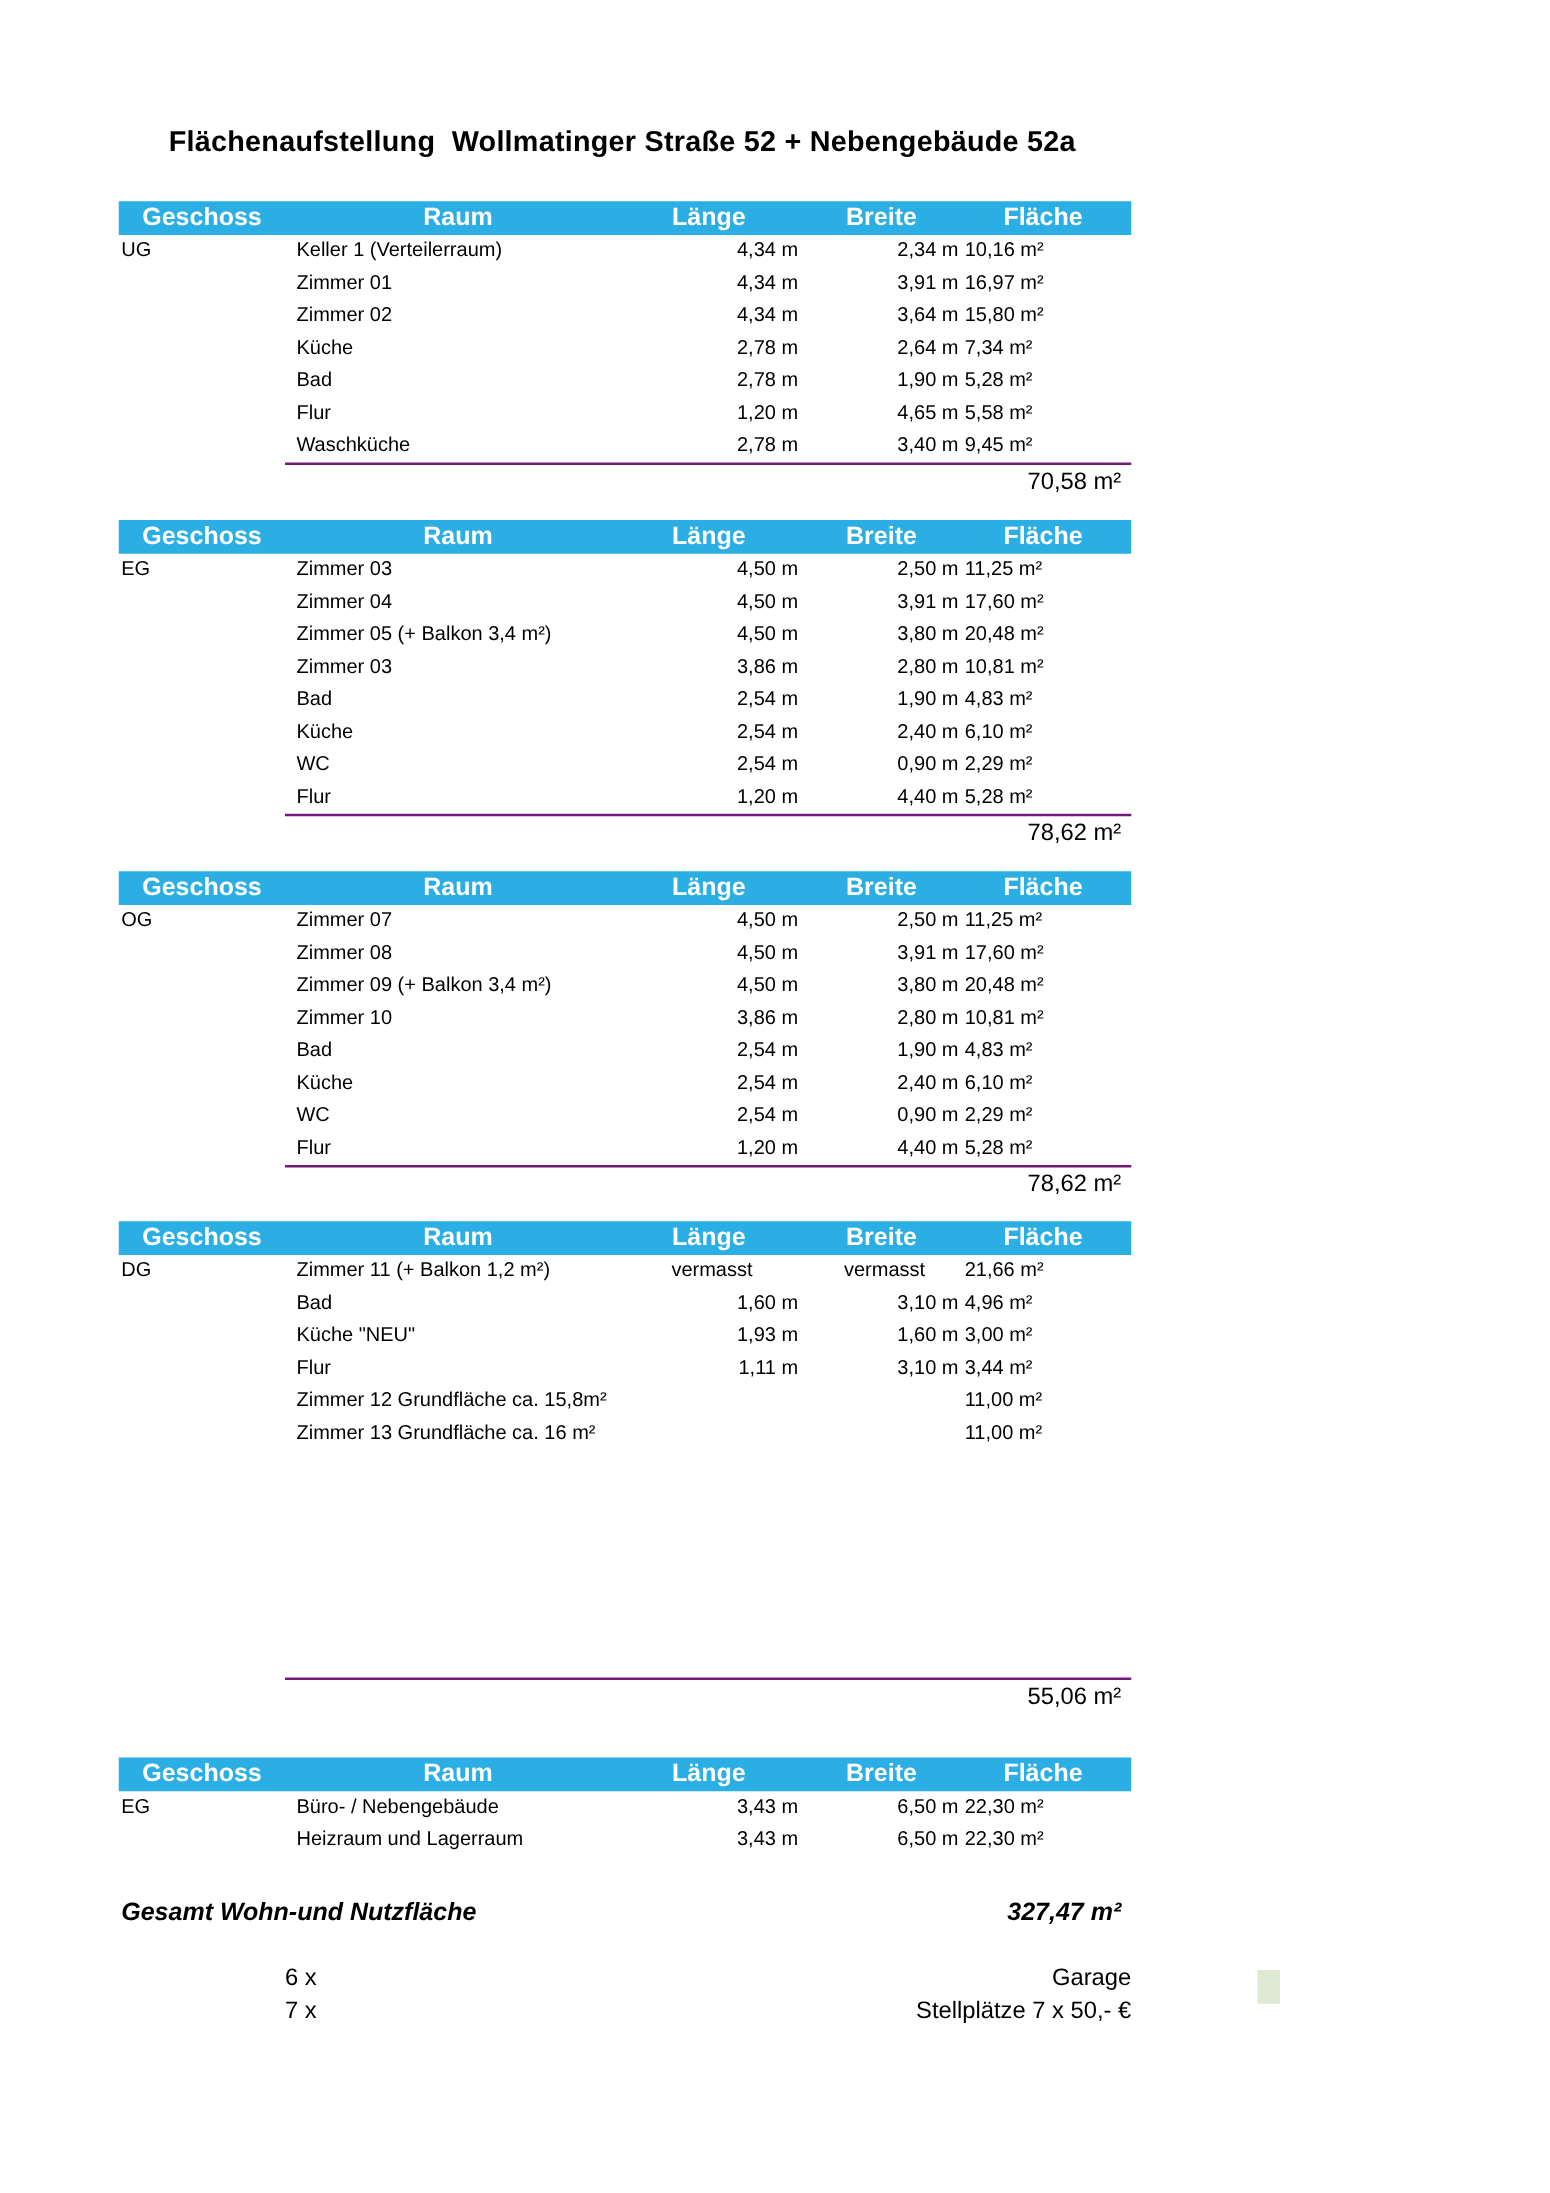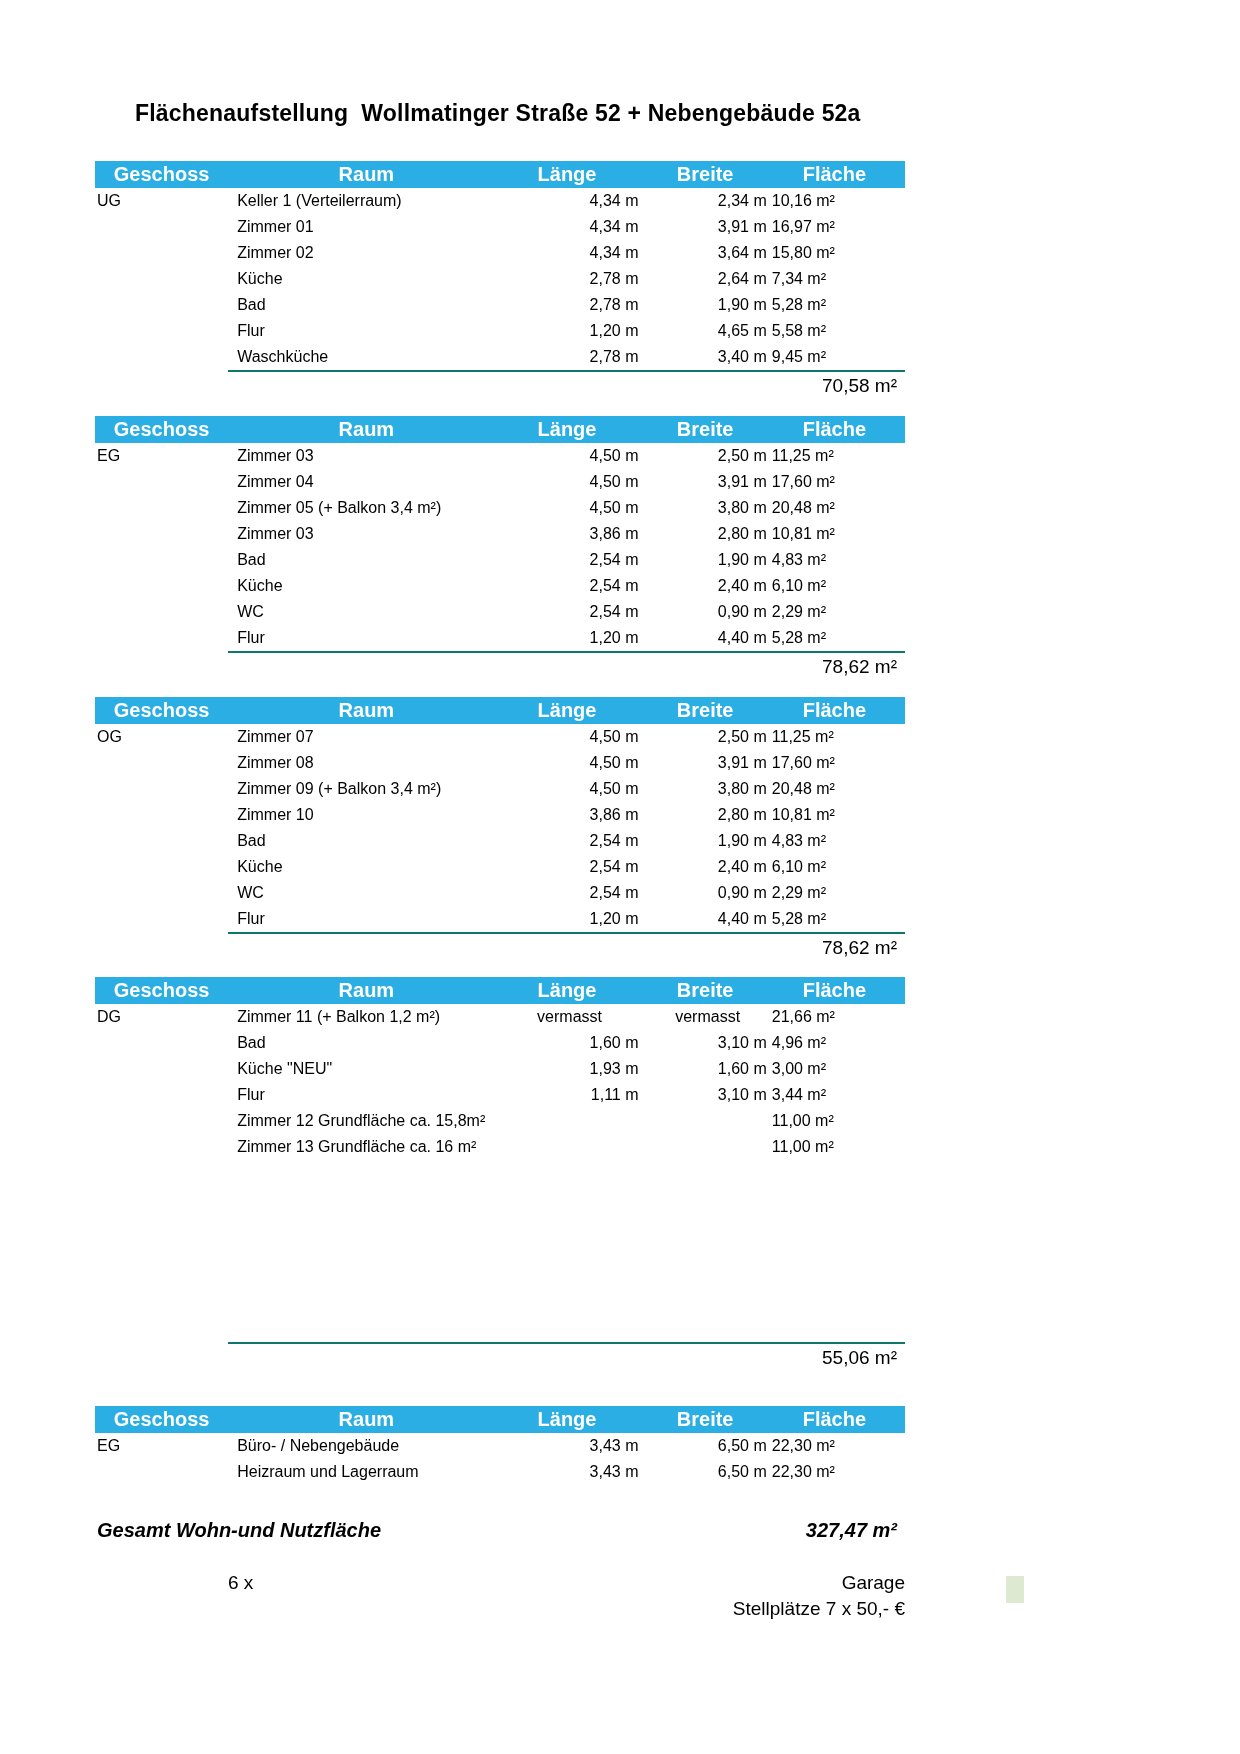--- a/index.html
+++ b/index.html
@@ -34,21 +34,21 @@
   .c-raum     { width:262px;margin-left:11px; }
   .c-laenge   { width:150px; text-align:right; padding-right:5px; }
   .c-breite   { width:130px; text-align:right; padding-right:5px; }
   .c-flaeche  { width:135px; text-align:left; padding-right:8px; }
   .center     { text-align:center; padding-right:0; }
 
   .spacer { width:100%; }
 
   .total-row {
     margin-left:133px; width:677px; height:28px; line-height:27px;
-    border-top:2px solid #0f766e; display:flex; justify-content:flex-end;
+    border-top:2px solid #701a75; display:flex; justify-content:flex-end;
     font-size:19px; padding-right:8px;
   }
 
   .gesamt {
     margin-top:31px; display:flex; height:28px; line-height:28px;
     font-size:20px; font-weight:bold;font-style:italic;
   }
   .gesamt .g-label { flex:1; padding-left:2px; }
   .gesamt .g-value { padding-right:8px; }
 
@@ -347,17 +347,18 @@
   <div class="gesamt">
     <span class="g-label">Gesamt Wohn-und Nutzfläche</span>
     <span class="g-value">327,47 m²</span>
   </div>
   <div class="extras" id="extras">
       <div class="extra-row">
         <div class="e-qty">6 x</div>
         <div class="e-desc">Garage</div>
       </div>
       <div class="extra-row">
+        <div class="e-qty">7 x</div>
         <div class="e-desc">Stellplätze 7 x 50,- €</div>
       </div>
     </div>
 </div>
 <div class="marker"></div>
 
 </body></html>

